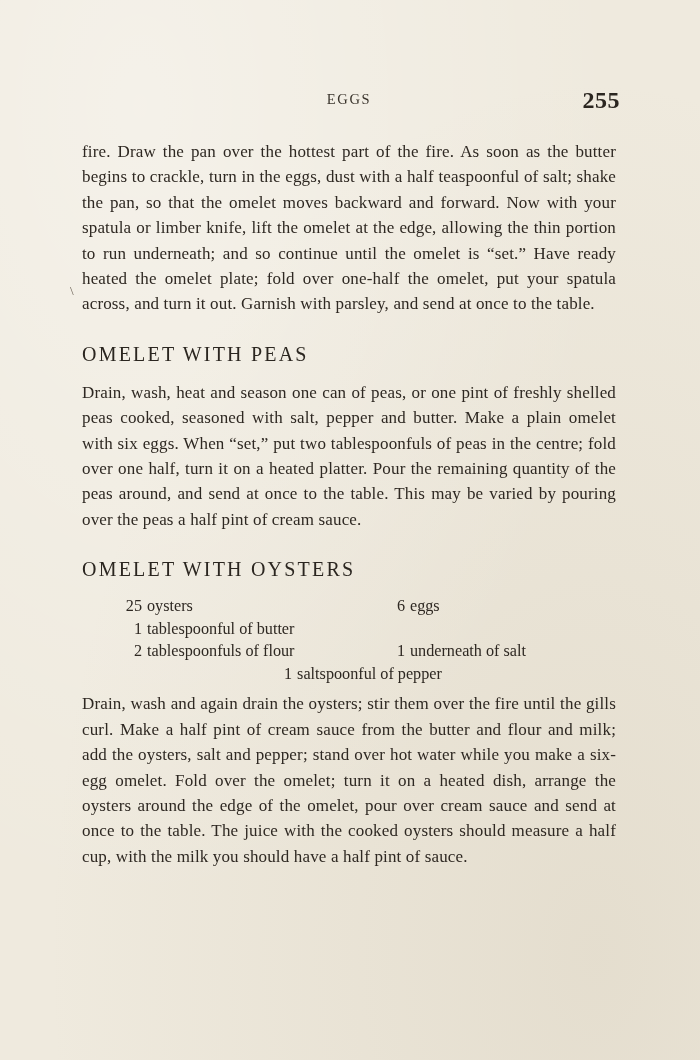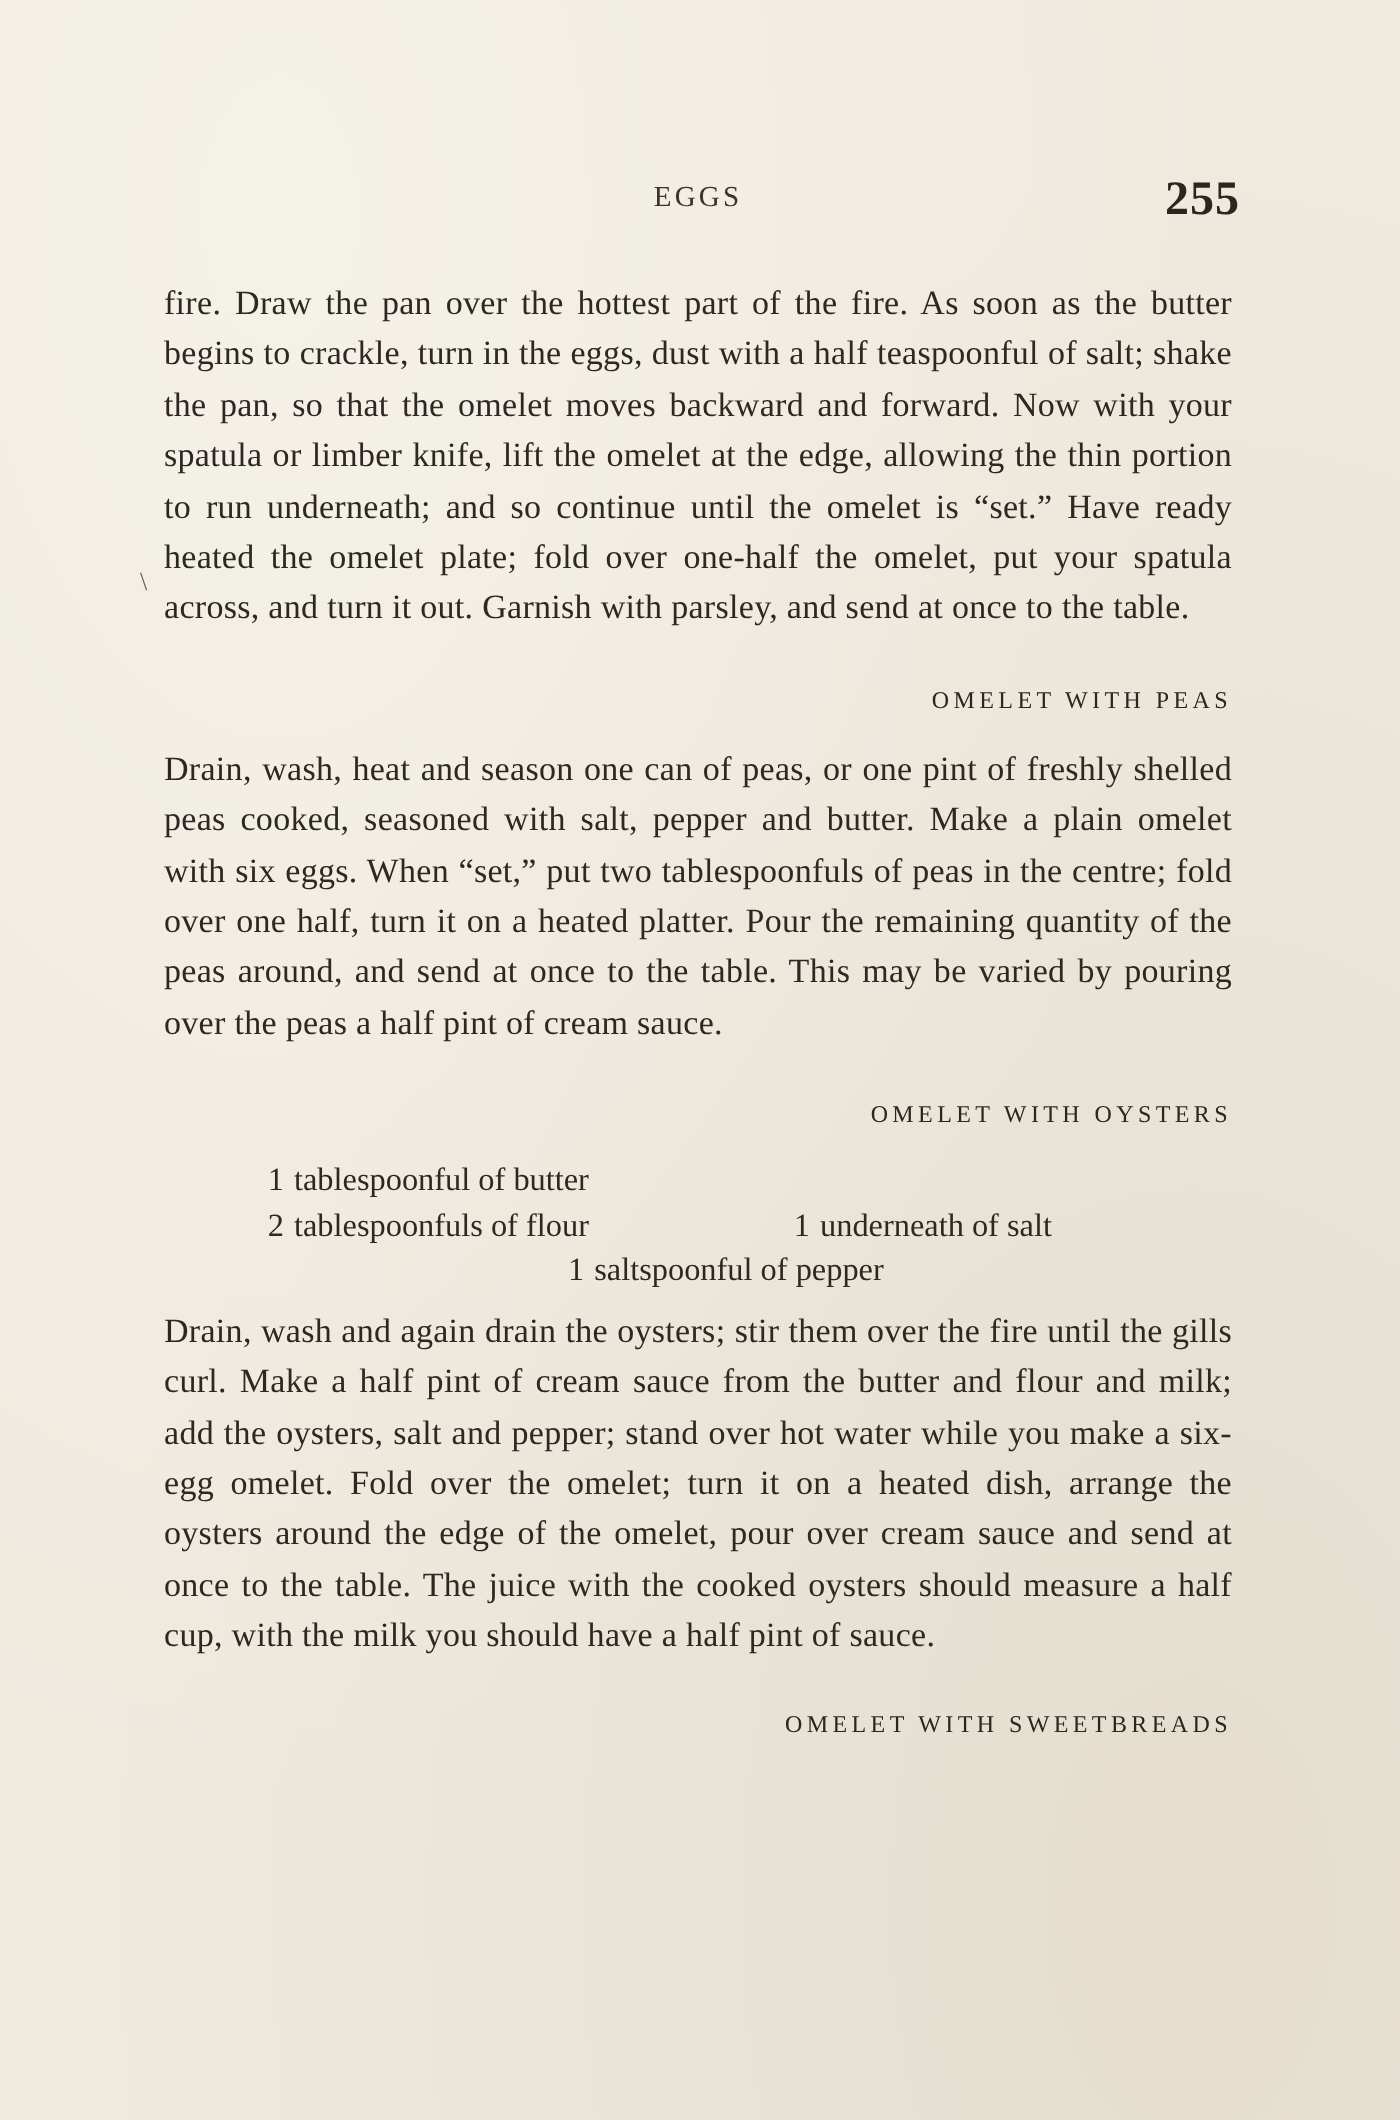--- a/index.html
+++ b/index.html
@@ -55,24 +55,24 @@
   p.body-text {
     margin: 0 0 0 0;
     font-size: 17px;
     line-height: 25.4px;
     text-align: justify;
     text-justify: inter-word;
     color: #2e2822;
     letter-spacing: 0.15px;
   }
   h2.recipe-title {
-    font-size: 12px;
+    font-size: 20px;
     font-weight: normal;
     letter-spacing: 2.2px;
-    text-align: right;
+    text-align: left;
     margin: 26px 0 14px 0;
     color: #2b2620;
   }
   h2.recipe-title.tight {
     margin-top: 24px;
     margin-bottom: 12px;
   }
   .ingredients {
     font-size: 16.2px;
     line-height: 22.5px;
@@ -128,35 +128,42 @@
 
     <h2 class="recipe-title">OMELET WITH PEAS</h2>
 
     <p class="body-text">Drain, wash, heat and season one can of peas, or one pint of freshly shelled peas cooked, seasoned with salt, pepper and butter. Make a plain omelet with six eggs. When “set,” put two tablespoonfuls of peas in the centre; fold over one half, turn it on a heated platter. Pour the remaining quantity of the peas around, and send at once to the table. This may be varied by pouring over the peas a half pint of cream sauce.</p>
 
     <h2 class="recipe-title">OMELET WITH OYSTERS</h2>
 
     <div class="ingredients">
       <div class="ing-row">
         <div class="ing-col left">
+          <span class="ing-num">25</span><span>oysters</span>
+        </div>
+        <div class="ing-col right">
+          <span class="ing-num">6</span><span>eggs</span>
+        </div>
+      </div>
+      <div class="ing-row">
+        <div class="ing-col left">
           <span class="ing-num">1</span><span>tablespoonful of butter</span>
         </div>
       </div>
       <div class="ing-row">
         <div class="ing-col left">
           <span class="ing-num">2</span><span>tablespoonfuls of flour</span>
         </div>
         <div class="ing-col right">
           <span class="ing-num">1</span><span>underneath of salt</span>
         </div>
       </div>
       <div class="ing-center">
         <span class="ing-num">1</span><span>saltspoonful of pepper</span>
       </div>
     </div>
 
     <p class="body-text">Drain, wash and again drain the oysters; stir them over the fire until the gills curl. Make a half pint of cream sauce from the butter and flour and milk; add the oysters, salt and pepper; stand over hot water while you make a six-egg omelet. Fold over the omelet; turn it on a heated dish, arrange the oysters around the edge of the omelet, pour over cream sauce and send at once to the table. The juice with the cooked oysters should measure a half cup, with the milk you should have a half pint of sauce.</p>
 
-    <h2 class="recipe-title tight">OMELET WITH SWEETBREADS</h2>
 
 
   </div>
 </div>
 
 </body></html>

